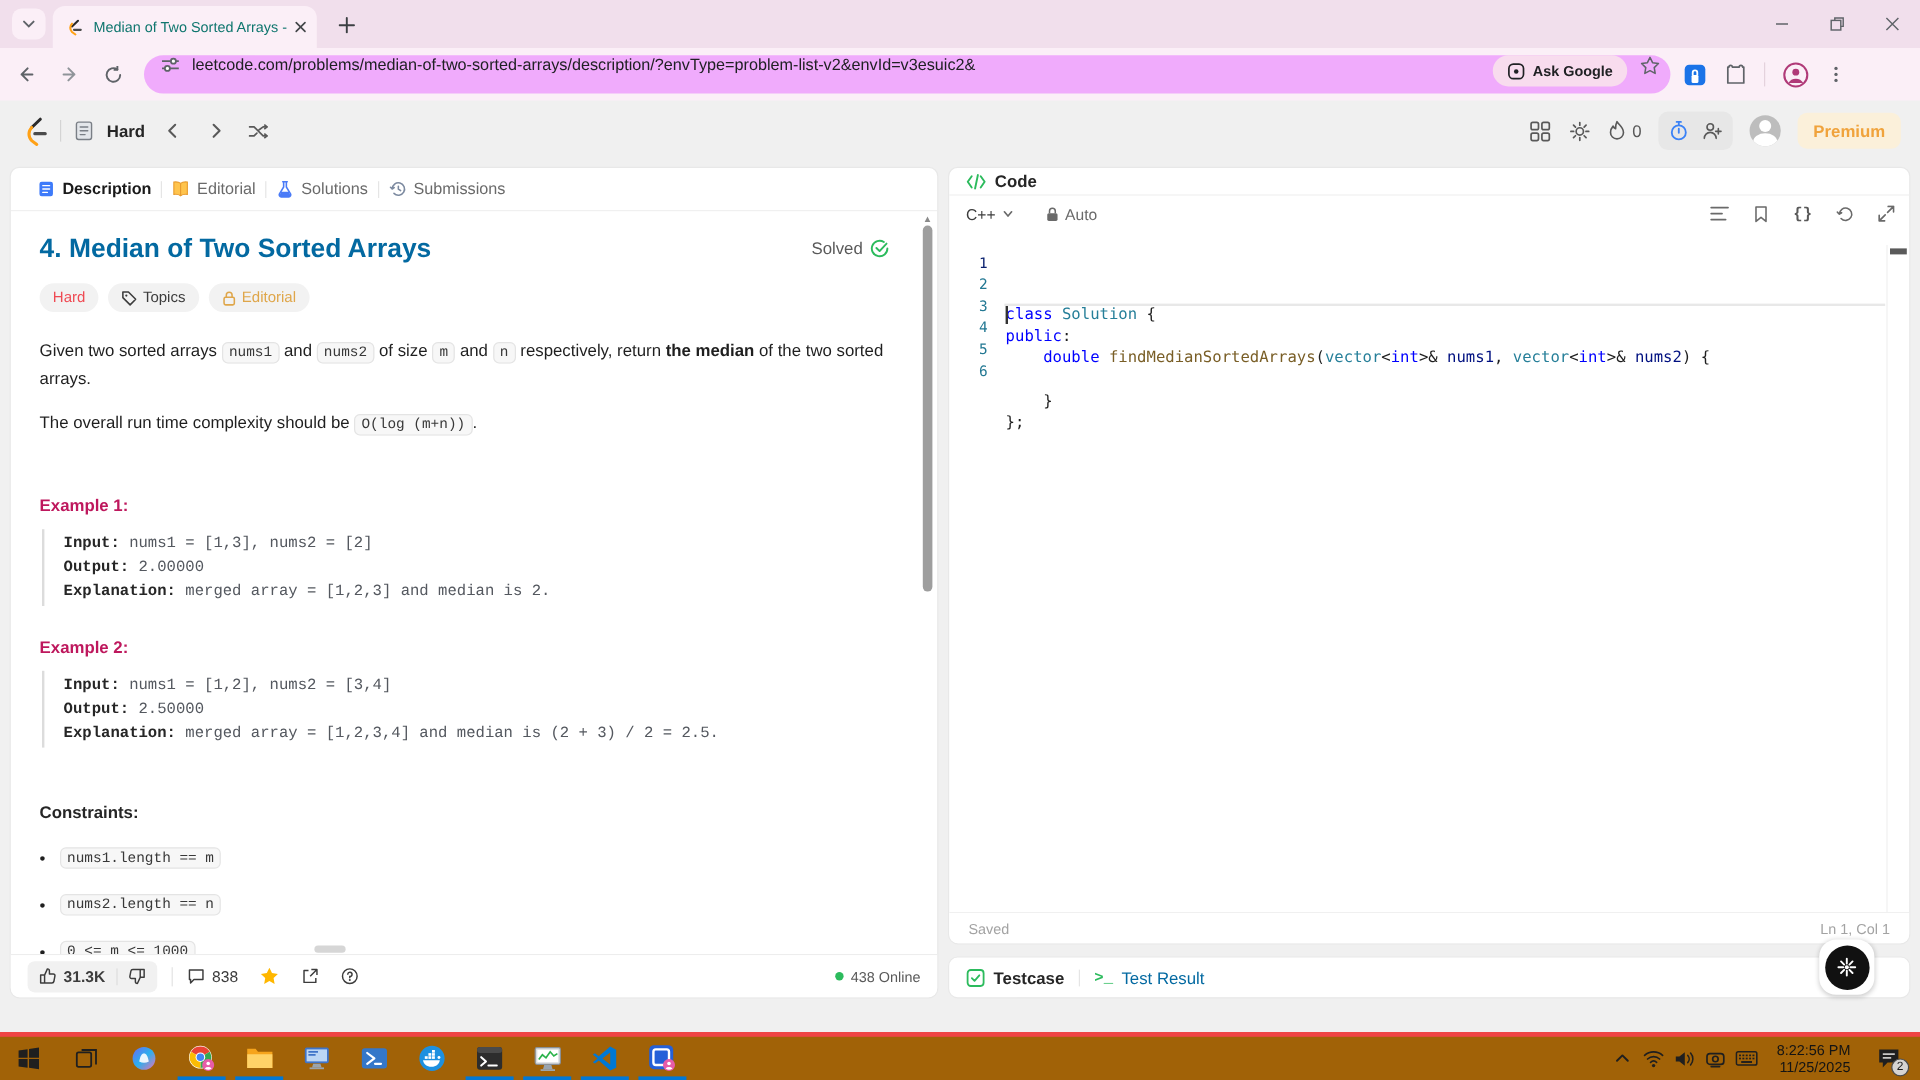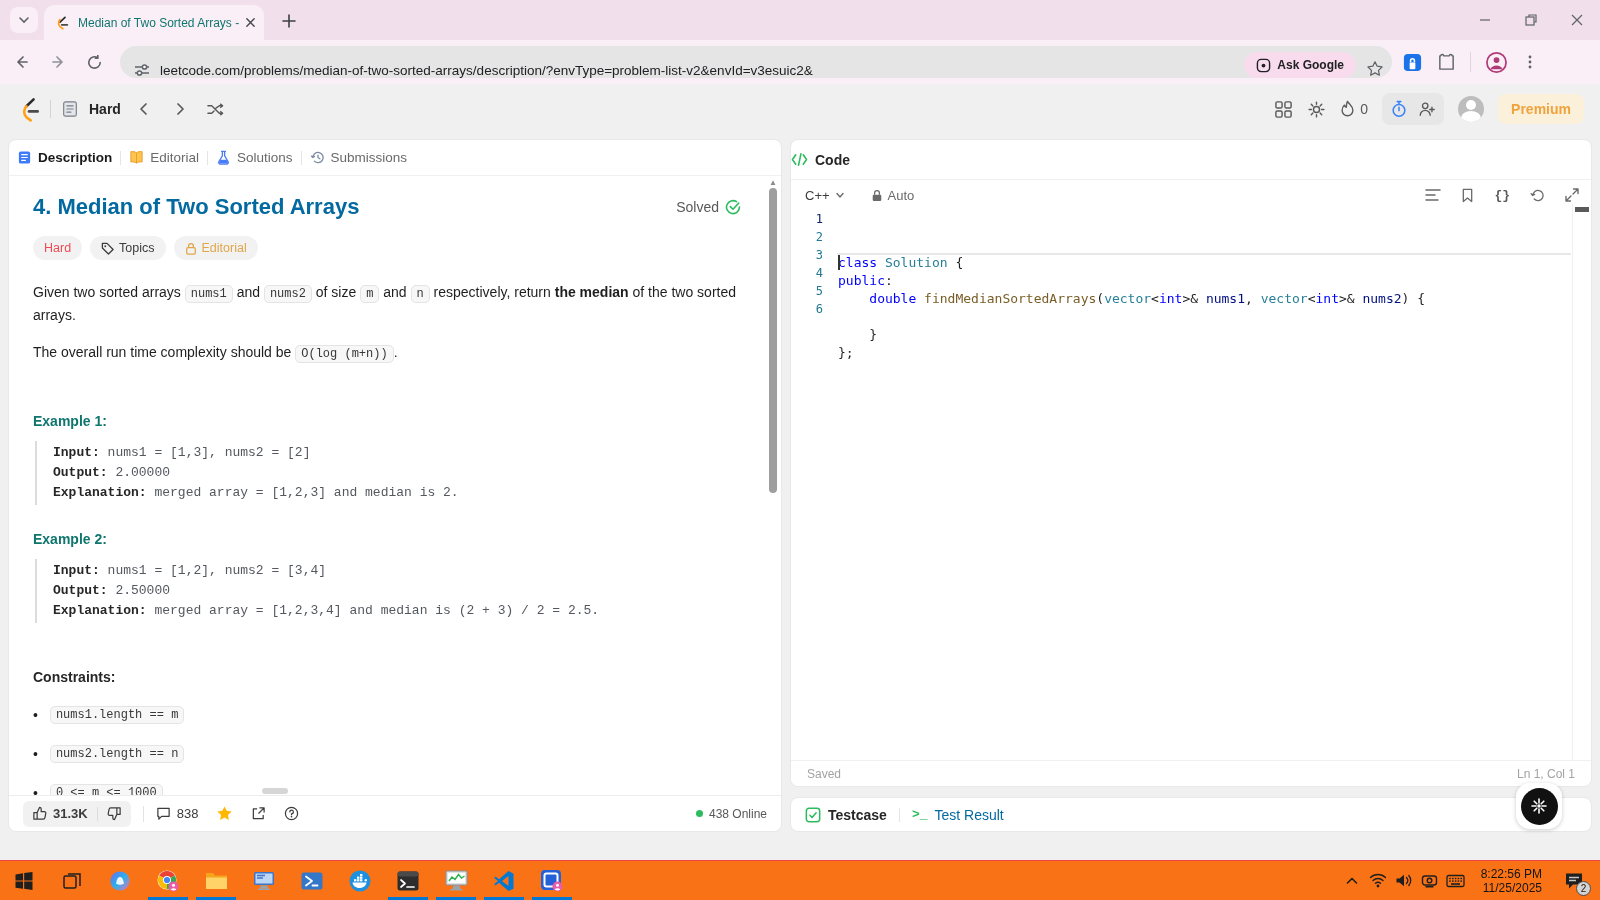--- a/index.html
+++ b/index.html
@@ -11,21 +11,21 @@
   .tabstrip { position:absolute; left:0; top:0; width:1600px; height:40px; background:#f1dfec; }
   .tab-search { position:absolute; left:10px; top:7px; width:28px; height:26px; border-radius:8px; background:#fbeff7; display:flex; align-items:center; justify-content:center; cursor:pointer; }
   .btab { position:absolute; left:44px; top:5px; width:220px; height:35px; background:#fbeff7; border-radius:10px 10px 0 0; display:flex; align-items:center; padding:0 8px 0 10px; }
   .btab .ttl { flex:1; font-size:12px; color:#0f766e; white-space:nowrap; overflow:hidden; margin-left:8px; }
   .newtab { position:absolute; left:278px; top:10px; width:22px; height:22px; display:flex; align-items:center; justify-content:center; }
   .winctl { position:absolute; right:0; top:0; height:40px; display:flex; }
   .winctl > div { width:46px; height:40px; display:flex; align-items:center; justify-content:center; }
 
   .btoolbar { position:absolute; left:0; top:40px; width:1600px; height:44px; background:#fbeff7; display:flex; align-items:center; }
   .nav-ic { width:28px; height:28px; display:flex; align-items:center; justify-content:center; margin-left:8px; }
-  .urlbar { position:relative; margin-left:12px; width:1272px; height:32px; background:#e5e5e5; border-radius:16px; display:flex; align-items:flex-end; padding:0 8px 0 14px; }
+  .urlbar { position:relative; margin-left:12px; width:1272px; height:32px; background:#f0abfc; border-radius:16px; display:flex; align-items:flex-start; padding:0 8px 0 14px; }
   .urlbar .url { font-size:13.5px; color:#202124; flex:1; white-space:nowrap; overflow:hidden; margin-left:10px; }
   .askpill { display:flex; align-items:center; gap:6px; background:#f8dcee; border-radius:14px; height:26px; padding:0 12px; margin-right:10px; }
   .askpill span { font-size:12px; font-weight:bold; color:#202124; }
   .tb-right { display:flex; align-items:center; margin-left:10px; gap:14px; }
   .vdiv { width:1px; height:20px; background:#e4d2dd; }
 
   
   .lcnav { position:absolute; left:0; top:84px; width:1600px; height:49px; background:#f0f0f0; }
   .lcnav-left { position:absolute; left:18px; top:9px; height:32px; display:flex; align-items:center; gap:10px; }
   .lc-sep { width:1px; height:18px; background:#d4d4d4; }
@@ -42,37 +42,37 @@
   .timerpill { display:flex; align-items:center; background:#e7e7e7; border-radius:8px; height:32px; padding:0 8px; gap:10px; }
   .avatar { width:26px; height:26px; border-radius:50%; background:#bdbdbd; position:relative; overflow:hidden; }
   .avatar:before { content:""; position:absolute; left:8px; top:4px; width:10px; height:10px; border-radius:50%; background:#fff; }
   .avatar:after { content:""; position:absolute; left:3px; top:15px; width:20px; height:14px; border-radius:50%; background:#fff; }
   .premium { background:#fbf0da; color:#f0a33c; font-size:14px; font-weight:bold; border-radius:8px; padding:7px 13px; cursor:pointer; }
 
   
   .content { position:absolute; left:0; top:133px; width:1600px; height:727px; background:#f0f0f0; }
   .panel { position:absolute; background:#fff; border-radius:8px; border:1px solid #e8e8e8; }
   .left-panel { left:8px; top:6px; width:774px; height:693px; }
-  .lp-tabs { height:36px; display:flex; align-items:center; padding-left:0; border-bottom:1px solid #f0f0f0; }
+  .lp-tabs { height:36px; display:flex; align-items:center; padding-left:14px; border-bottom:1px solid #f0f0f0; }
   .lp-tab { display:flex; align-items:center; gap:6px; padding:0 8px; font-size:13.5px; color:#6a6a6a; cursor:pointer; }
   .lp-tab.active { color:#1a1a1a; font-weight:bold; }
   .lp-tabdiv { width:1px; height:14px; background:#e5e5e5; }
   .lp-body { position:absolute; left:0; top:36px; right:16px; bottom:36px; padding:18px 10px 0 24px; overflow:hidden; }
   .lp-titlerow { display:flex; align-items:center; }
   .lp-title { font-size:22px; font-weight:bold; color:#0369a1; flex:1; }
   .solved { display:flex; align-items:center; gap:6px; font-size:14px; color:#595959; margin-right:14px; }
   .pillrow { display:flex; gap:8px; margin-top:16px; }
   .pill { display:flex; align-items:center; gap:5px; background:#f2f2f2; border-radius:12px; height:24px; padding:0 11px; font-size:12.5px; cursor:pointer; }
   .pill-hard { color:#ef4a53; }
   .pill-topics { color:#3c3c3c; }
   .pill-comp { color:#dfa64a; }
   .paras { margin-top:22px; }
   .paras p { font-size:14px; color:#1f1f1f; line-height:21px; margin-bottom:16px; }
   .chip { font-family:"Liberation Mono",monospace; font-size:12px; background:#f7f7f7; border:1px solid #e4e4e4; border-radius:5px; padding:1px 5px; color:#383838; white-space:nowrap; }
-  .ex-label { font-size:14px; font-weight:bold; color:#0f766e; margin:26px 0 12px 0; }
+  .ex-label { font-size:14px; font-weight:bold; color:#be185d; margin:26px 0 12px 0; }
   .examples .ex-label:first-child { margin-top:48px; }
   .ex-block { border-left:2px solid #dcdcdc; padding:2px 0 2px 16px; margin-left:2px; }
   .ex-row { font-family:"Liberation Mono",monospace; font-size:13px; line-height:20px; color:#54585f; }
   .ex-row strong { color:#262626; }
   .cons-title { font-size:14px; font-weight:bold; color:#262626; margin-top:46px; }
   .cons-row { display:flex; align-items:center; gap:12px; margin-top:21px; }
   .cons-row .bullet { color:#1f1f1f; font-size:14px; }
   .lp-footer { position:absolute; left:0; right:0; bottom:0; height:36px; border-top:1px solid #ededed; display:flex; align-items:center; padding:0 14px; background:#fff; border-radius:0 0 8px 8px; }
   .votegroup { display:flex; align-items:center; background:#f1f1f1; border-radius:6px; height:26px; overflow:hidden; }
   .votegroup .vg-seg { display:flex; align-items:center; gap:6px; padding:0 9px; height:100%; cursor:pointer; font-size:13px; color:#3c3c3c; font-weight:bold; }
@@ -80,21 +80,21 @@
   .fdiv { width:1px; height:16px; background:#e3e3e3; margin:0 12px; }
   .f-item { display:flex; align-items:center; gap:6px; font-size:13px; color:#3c3c3c; margin-right:18px; cursor:pointer; }
   .online { margin-left:auto; display:flex; align-items:center; gap:6px; font-size:12px; color:#595959; }
   .online .dot { width:7px; height:7px; border-radius:50%; background:#2cbb5d; }
   .lp-scroll { position:absolute; right:3px; top:38px; bottom:6px; width:10px; }
   .lp-thumb { position:absolute; left:1px; top:10px; width:8px; height:305px; border-radius:4px; background:#9e9e9e; }
   .scr-arrow { position:absolute; left:0; width:10px; height:10px; color:#8a8a8a; font-size:8px; text-align:center; line-height:10px; }
 
   
   .code-panel { left:790px; top:6px; width:802px; height:648px; }
-  .cp-header { height:40px; display:flex; align-items:center; gap:7px; border-bottom:1px solid #f0f0f0; }
+  .cp-header { height:23px; display:flex; align-items:center; padding-left:14px; gap:7px; border-bottom:1px solid #f0f0f0; }
   .cp-title { font-size:14px; font-weight:bold; color:#262626; }
   .cp-toolbar { height:30px; display:flex; align-items:center; padding:0 12px 0 14px; }
   .lang { display:flex; align-items:center; gap:5px; font-size:13px; color:#3c3c3c; cursor:pointer; }
   .automode { display:flex; align-items:center; gap:5px; font-size:13px; color:#6a6a6a; margin-left:26px; cursor:pointer; }
   .cp-tools { margin-left:auto; display:flex; align-items:center; gap:20px; }
   .cp-tools .ticon { cursor:pointer; display:flex; align-items:center; }
   .braces { font-family:"Liberation Mono",monospace; font-size:13px; font-weight:bold; color:#595959; }
   .editor { position:absolute; left:0; top:64px; right:0; bottom:26px; font-family:"DejaVu Sans Mono","Liberation Mono",monospace; font-size:13px; overflow:hidden; }
   .editor-sb-line { position:absolute; right:18px; top:0; bottom:0; width:1px; background:#f0f0f0; }
   .editor-sb-thumb { position:absolute; right:2px; top:3px; width:14px; height:5px; background:#5a5a5a; }
@@ -114,21 +114,21 @@
   .tc-item { display:flex; align-items:center; gap:7px; cursor:pointer; }
   .tc-label { font-size:14px; font-weight:bold; color:#262626; }
   .tr-label { font-size:14px; color:#0369a1; }
   .tc-div { width:1px; height:14px; background:#e5e5e5; margin:0 12px; }
   .term-glyph { font-family:"Liberation Mono",monospace; font-size:13px; font-weight:bold; color:#2cbb5d; }
 
   .float-btn { position:absolute; left:1516px; top:650px; width:46px; height:46px; background:#fff; border-radius:14px; box-shadow:0 1px 4px rgba(0,0,0,.2); display:flex; align-items:center; justify-content:center; cursor:pointer; }
   .float-btn .blackcircle { width:37px; height:37px; border-radius:50%; background:#111; display:flex; align-items:center; justify-content:center; }
 
   
-  .taskbar { position:absolute; left:0; top:860px; width:1600px; height:40px; background:#f97316; border-top:1px solid #ef4444; display:flex; align-items:stretch; }
+  .taskbar { position:absolute; left:0; top:860px; width:1600px; height:40px; background:#a16207; border-top:4px solid #ef4444; display:flex; align-items:stretch; }
   .tb-apps { display:flex; }
   .tb-cell { position:relative; width:48px; display:flex; align-items:center; justify-content:center; cursor:pointer; }
   .tb-cell.active:after { content:""; position:absolute; bottom:0; left:4px; right:4px; height:3px; background:#0078d7; }
   .tray { margin-left:auto; display:flex; align-items:center; gap:4px; padding-right:6px; }
   .tray-ic { width:26px; height:40px; display:flex; align-items:center; justify-content:center; cursor:pointer; }
   .clock { text-align:right; font-size:12px; color:#141414; line-height:14px; padding:0 8px; cursor:default; }
   .notif { position:relative; width:40px; height:40px; display:flex; align-items:center; justify-content:center; cursor:pointer; }
   .notif .badge { position:absolute; right:3px; bottom:5px; width:15px; height:15px; border-radius:50%; background:#d6d4d2; border:1px solid #4a4a4a; font-size:10px; display:flex; align-items:center; justify-content:center; color:#1a1a1a; }
 </style>
 </head>

